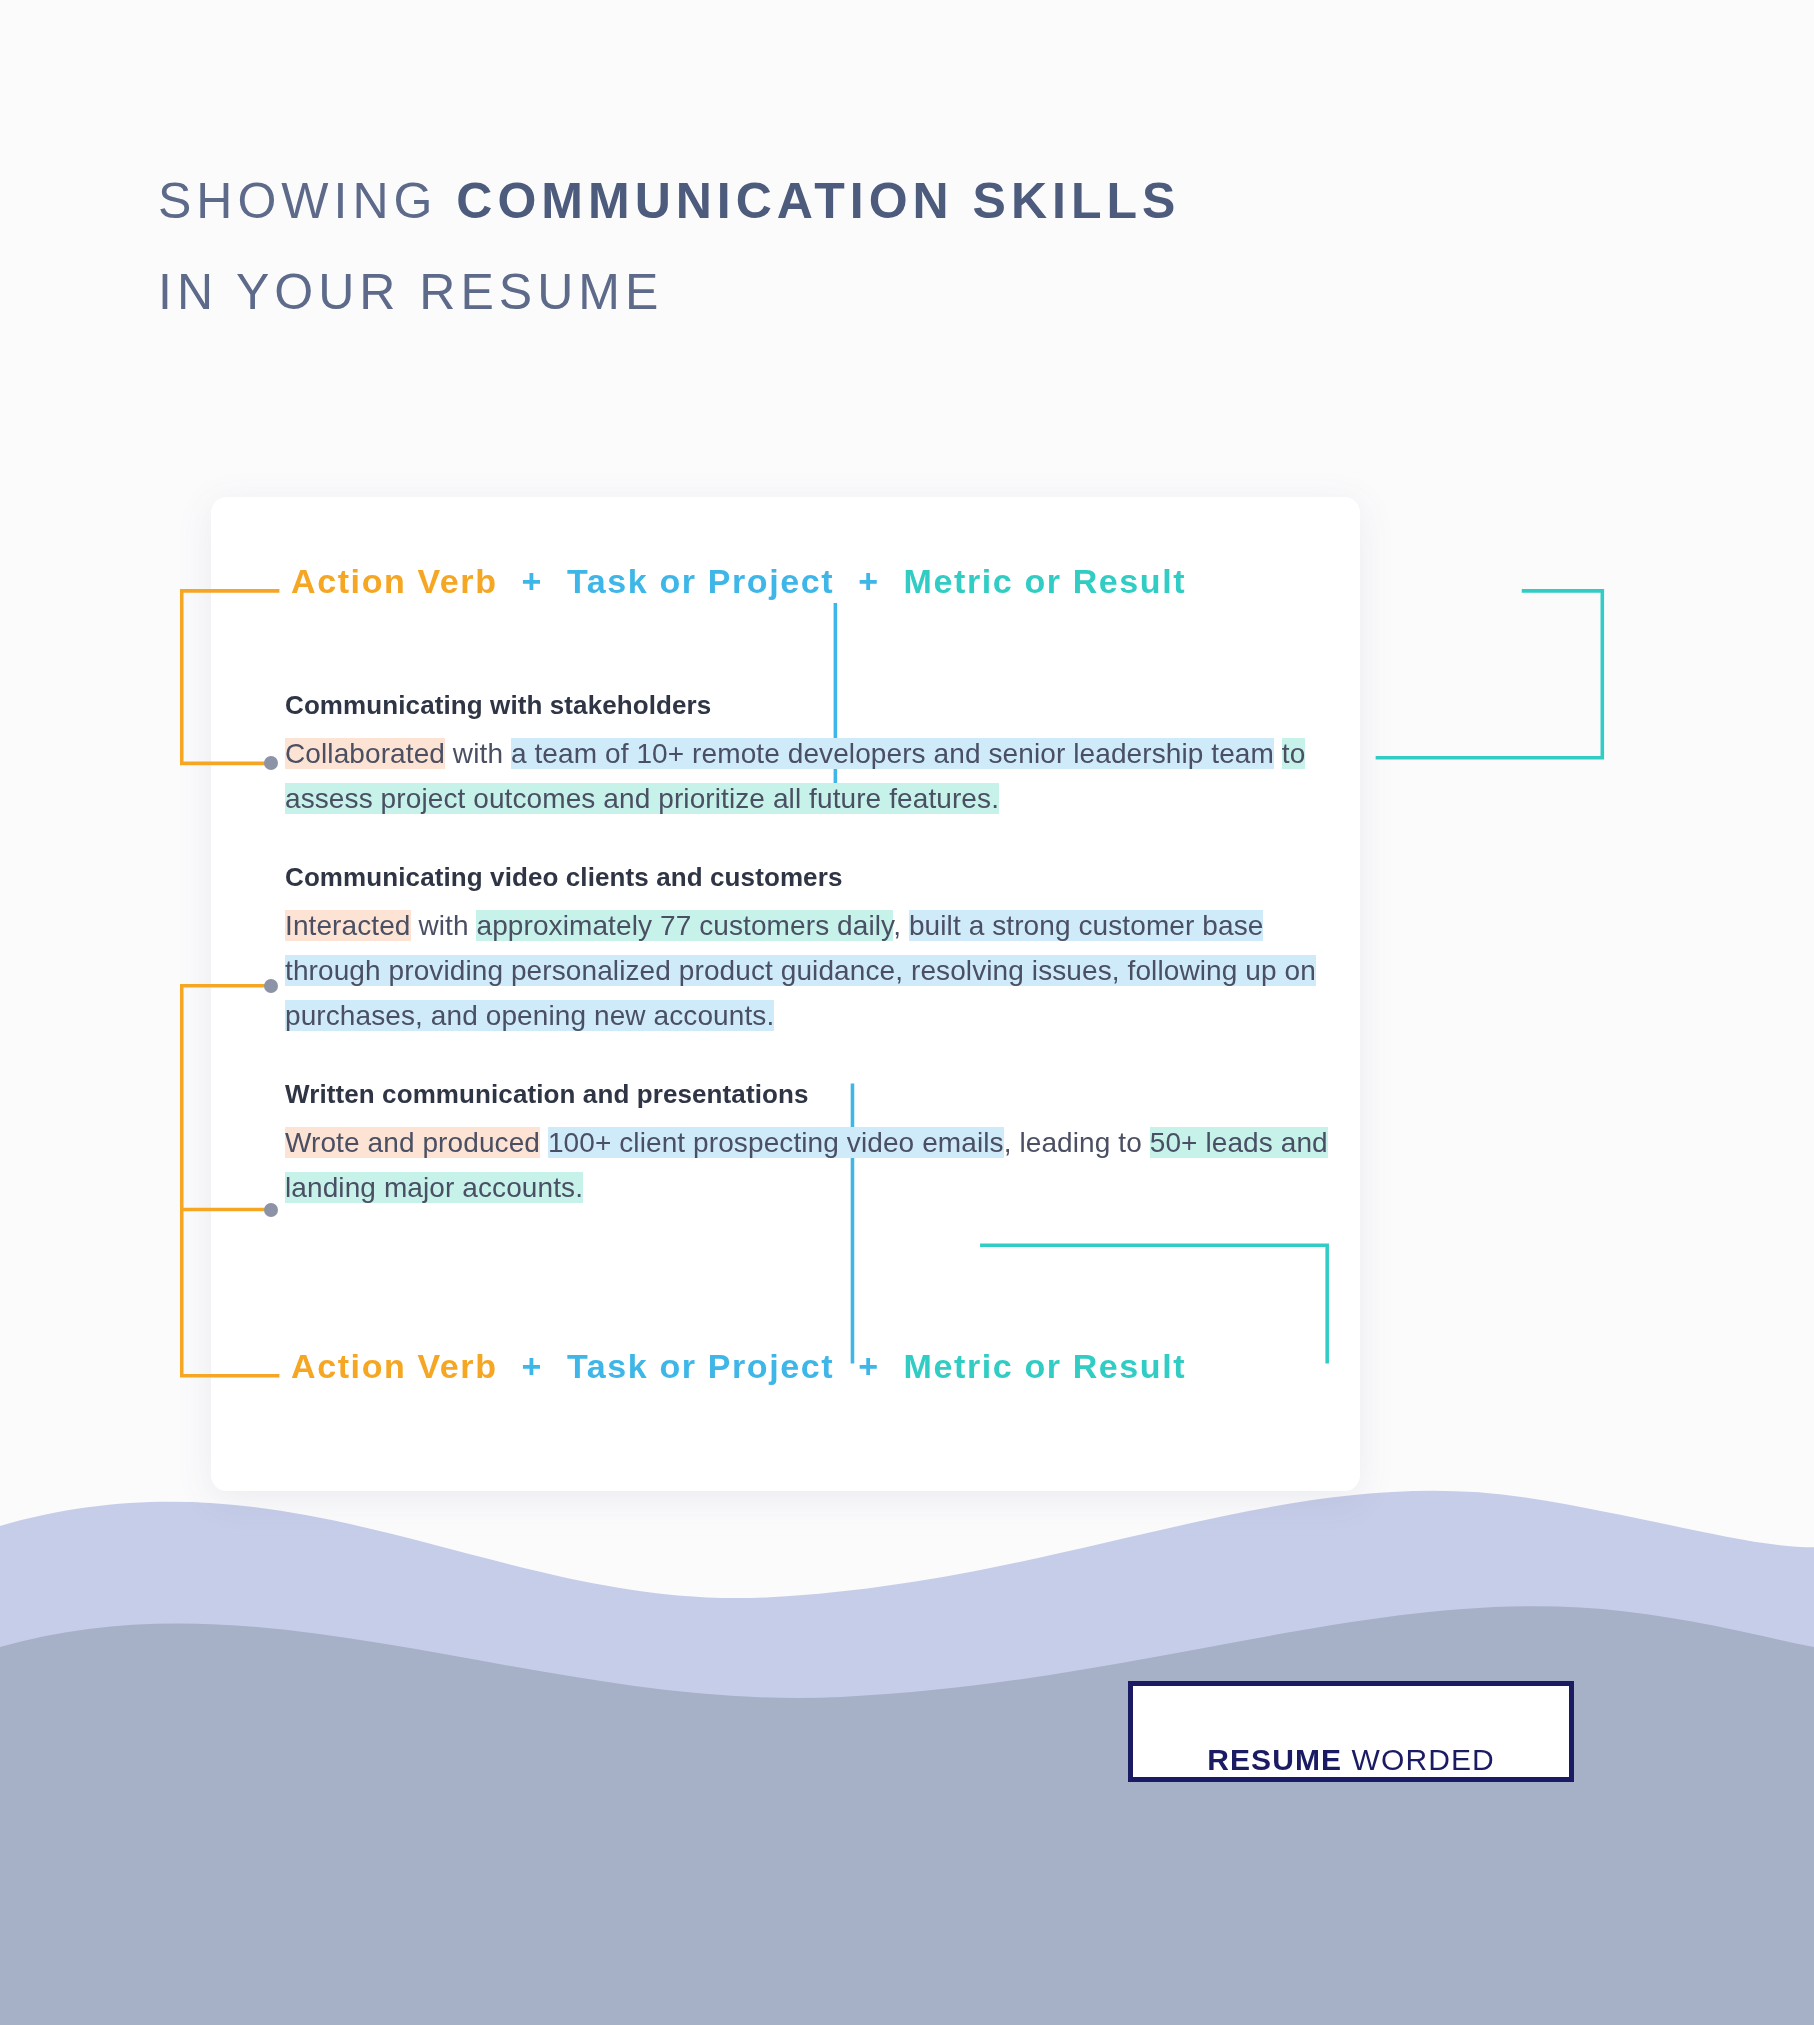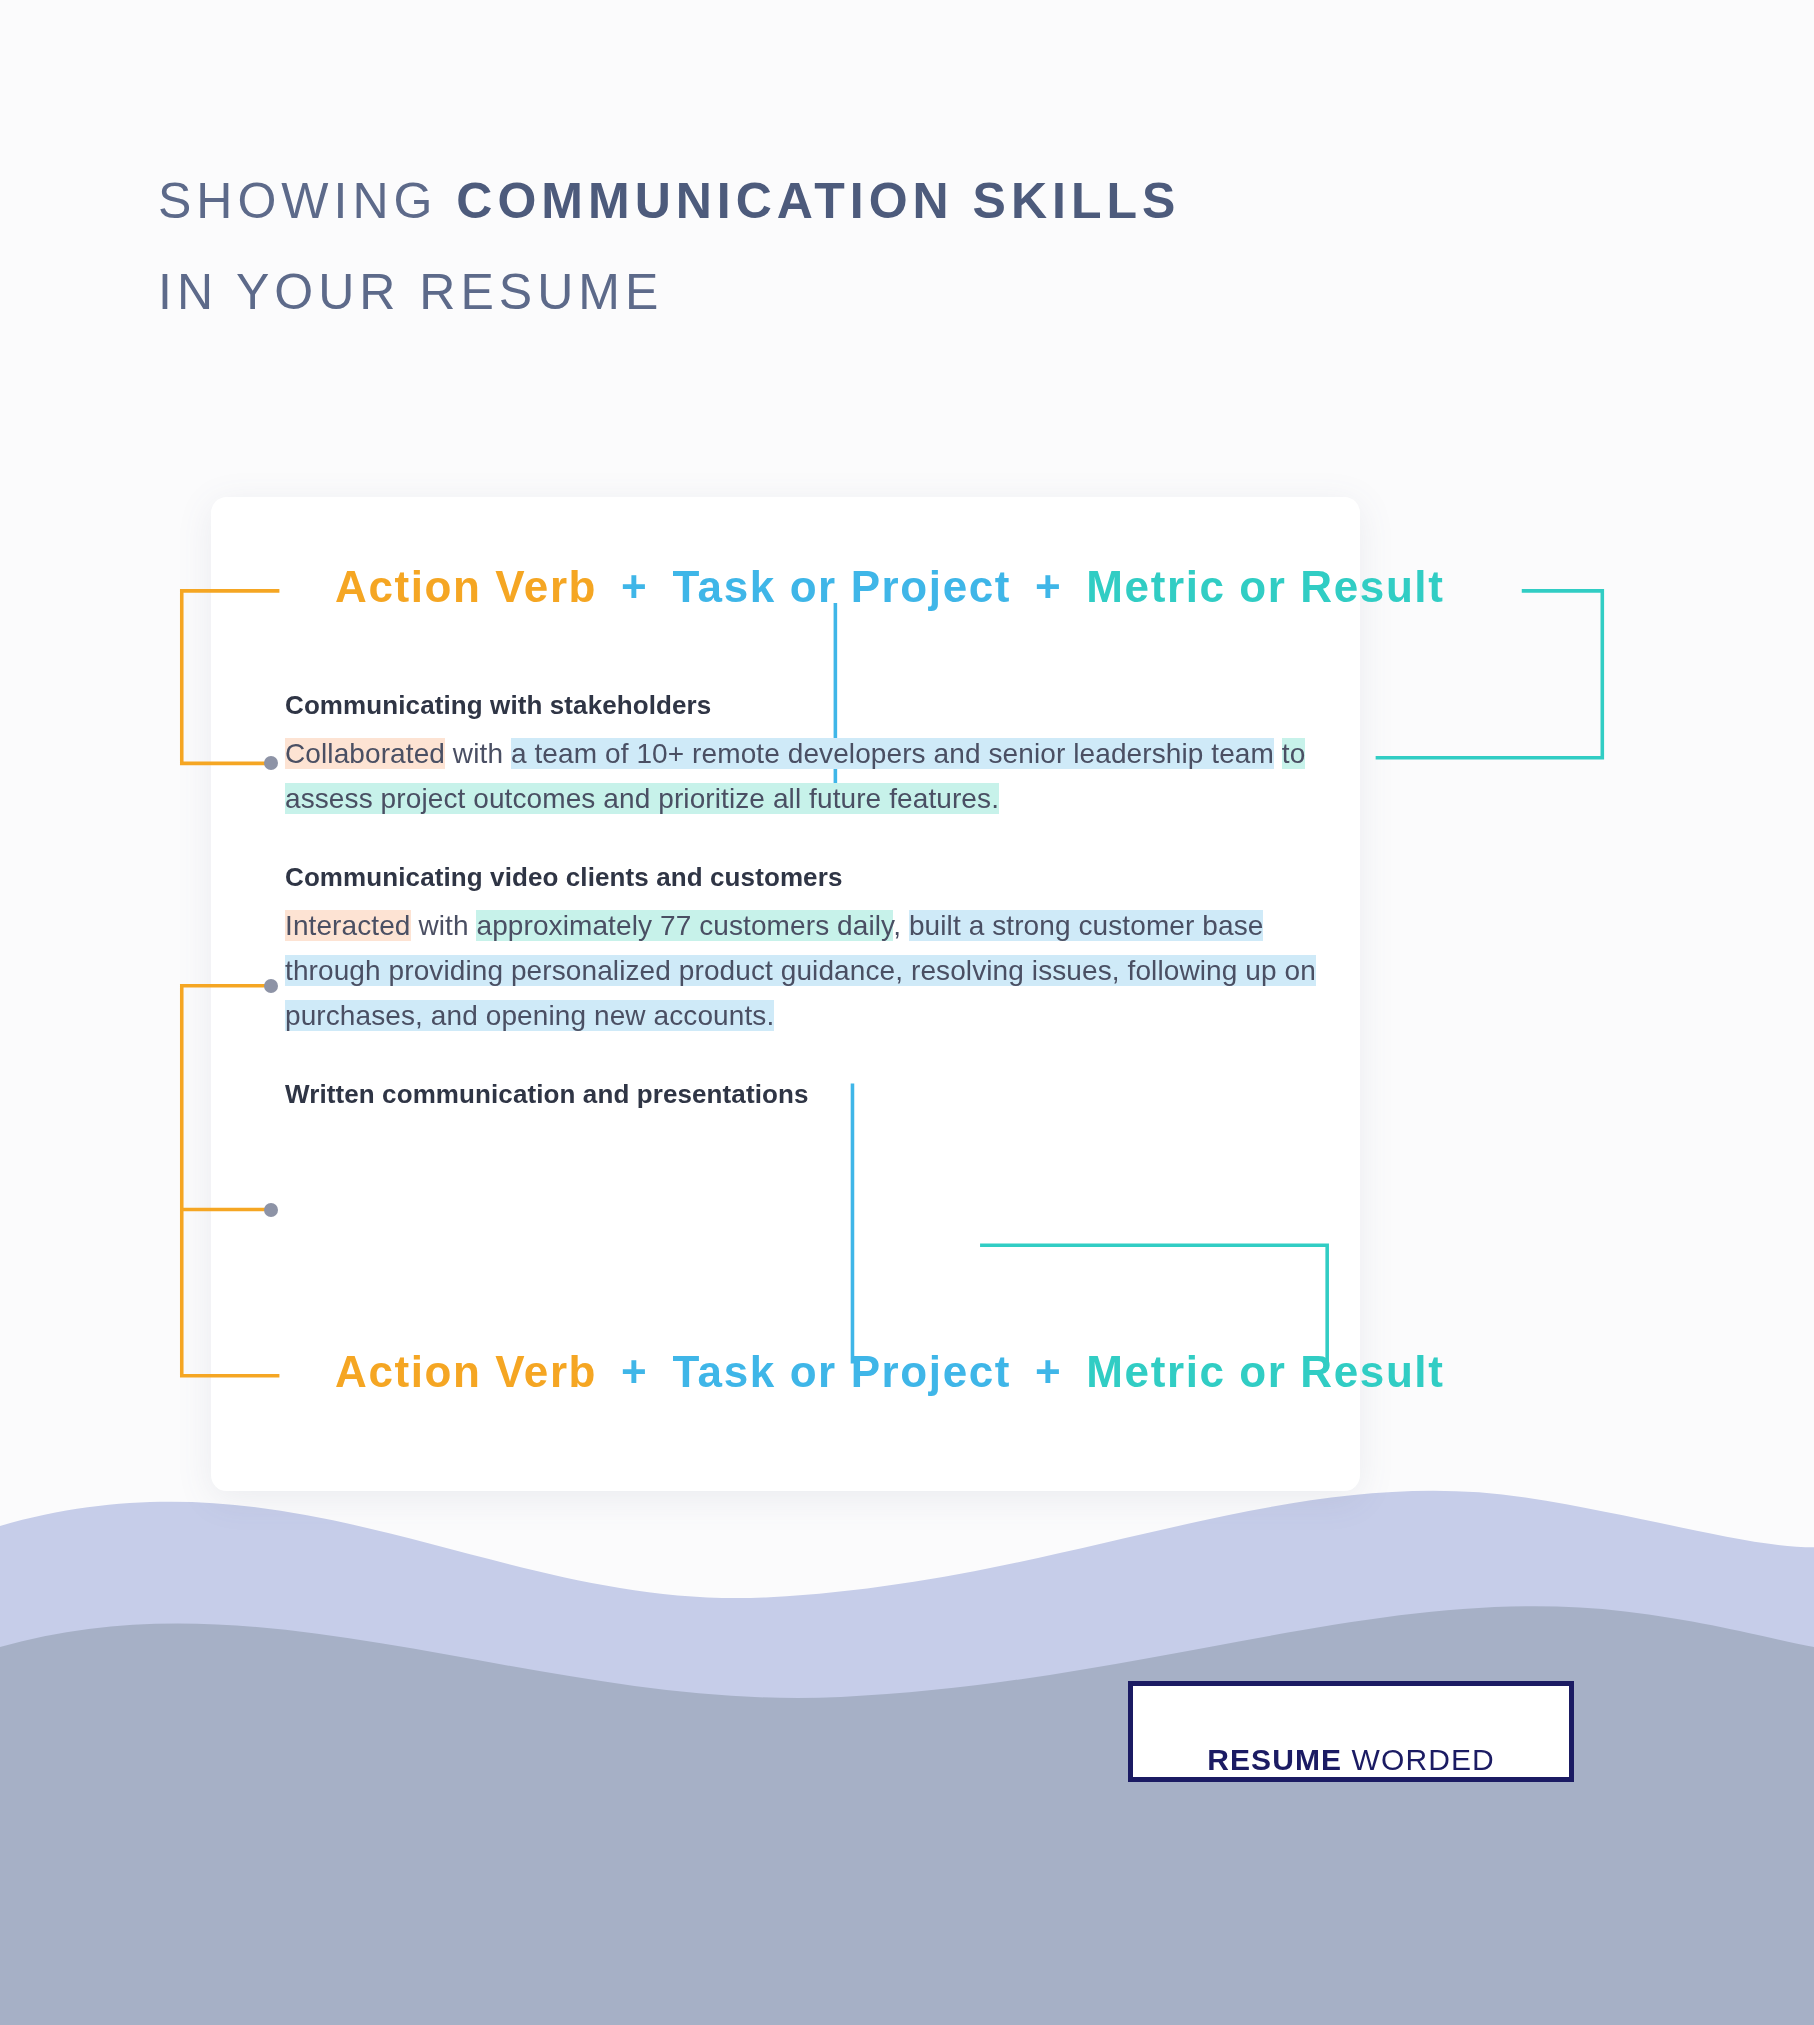--- a/index.html
+++ b/index.html
@@ -64,25 +64,24 @@
     top: 0;
     width: 1814px;
     height: 2025px;
     z-index: 4;
     pointer-events: none;
   }
   
   .formula {
     position: absolute;
     z-index: 5;
-    font-size: 44px;
+    font-size: 34px;
     font-weight: bold;
     letter-spacing: 1.6px;
     white-space: nowrap;
-    margin-left: 44px;
   }
   .formula-top { left: 291px; top: 562px; }
   .formula-bottom { left: 291px; top: 1347px; }
   .f-verb  { color: #f5a623; }
   .f-task  { color: #3fb6e8; }
   .f-metric{ color: #31cdc4; }
   .f-plus  { color: #3fb6e8; padding: 0 24px; }
   
   .bullets {
     position: absolute;
@@ -198,20 +197,23 @@
 
   <div class="bullet-group">
     <div class="bullet-title">Communicating video clients and customers</div>
     <div class="bullet-body">
       <span class="hl-verb">Interacted</span><span> with </span><span class="hl-metric">approximately 77 customers daily</span><span>, </span><span class="hl-task">built a strong customer base through providing personalized product guidance, resolving issues, following up on purchases, and opening new accounts.</span>
     </div>
   </div>
 
   <div class="bullet-group">
     <div class="bullet-title">Written communication and presentations</div>
+    <div class="bullet-body">
+      <span class="hl-verb">Wrote and produced</span><span> </span><span class="hl-task">100+ client prospecting video emails</span><span>, leading to </span><span class="hl-metric">50+ leads and landing major accounts.</span>
+    </div>
   </div>
 
 </div>
 
 <div class="logo-box">
   <div class="logo-text">
     <span class="b">RESUME</span><span class="n"> WORDED</span>
   </div>
 </div>
 

